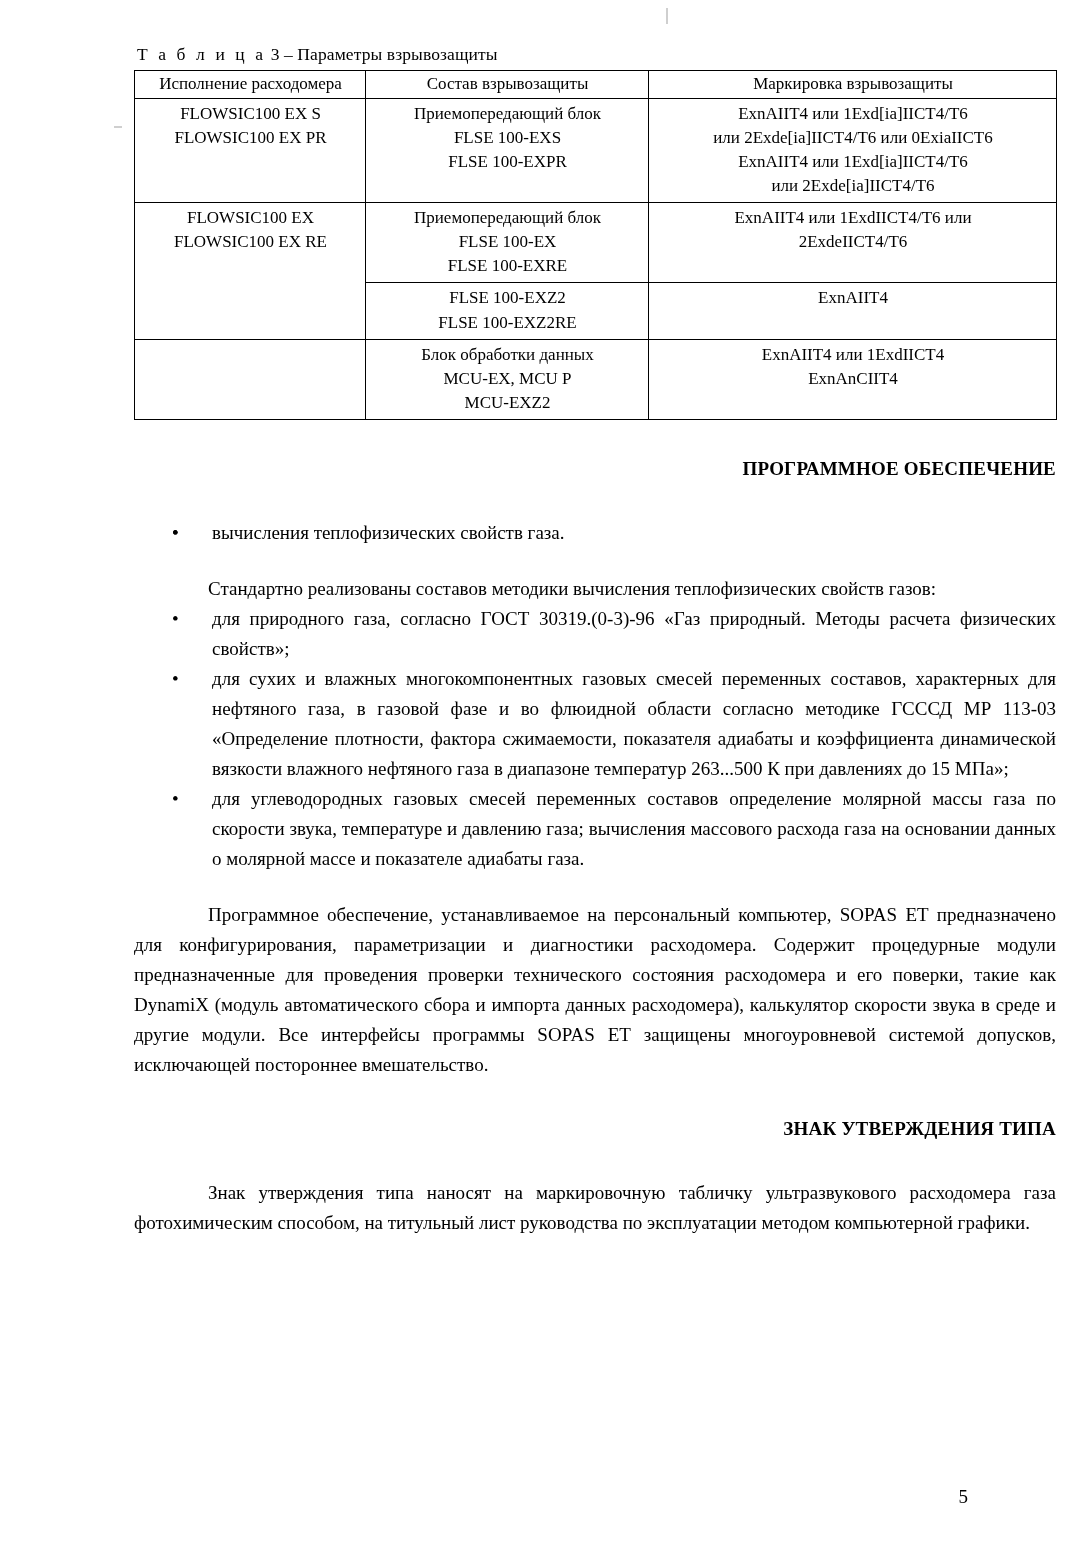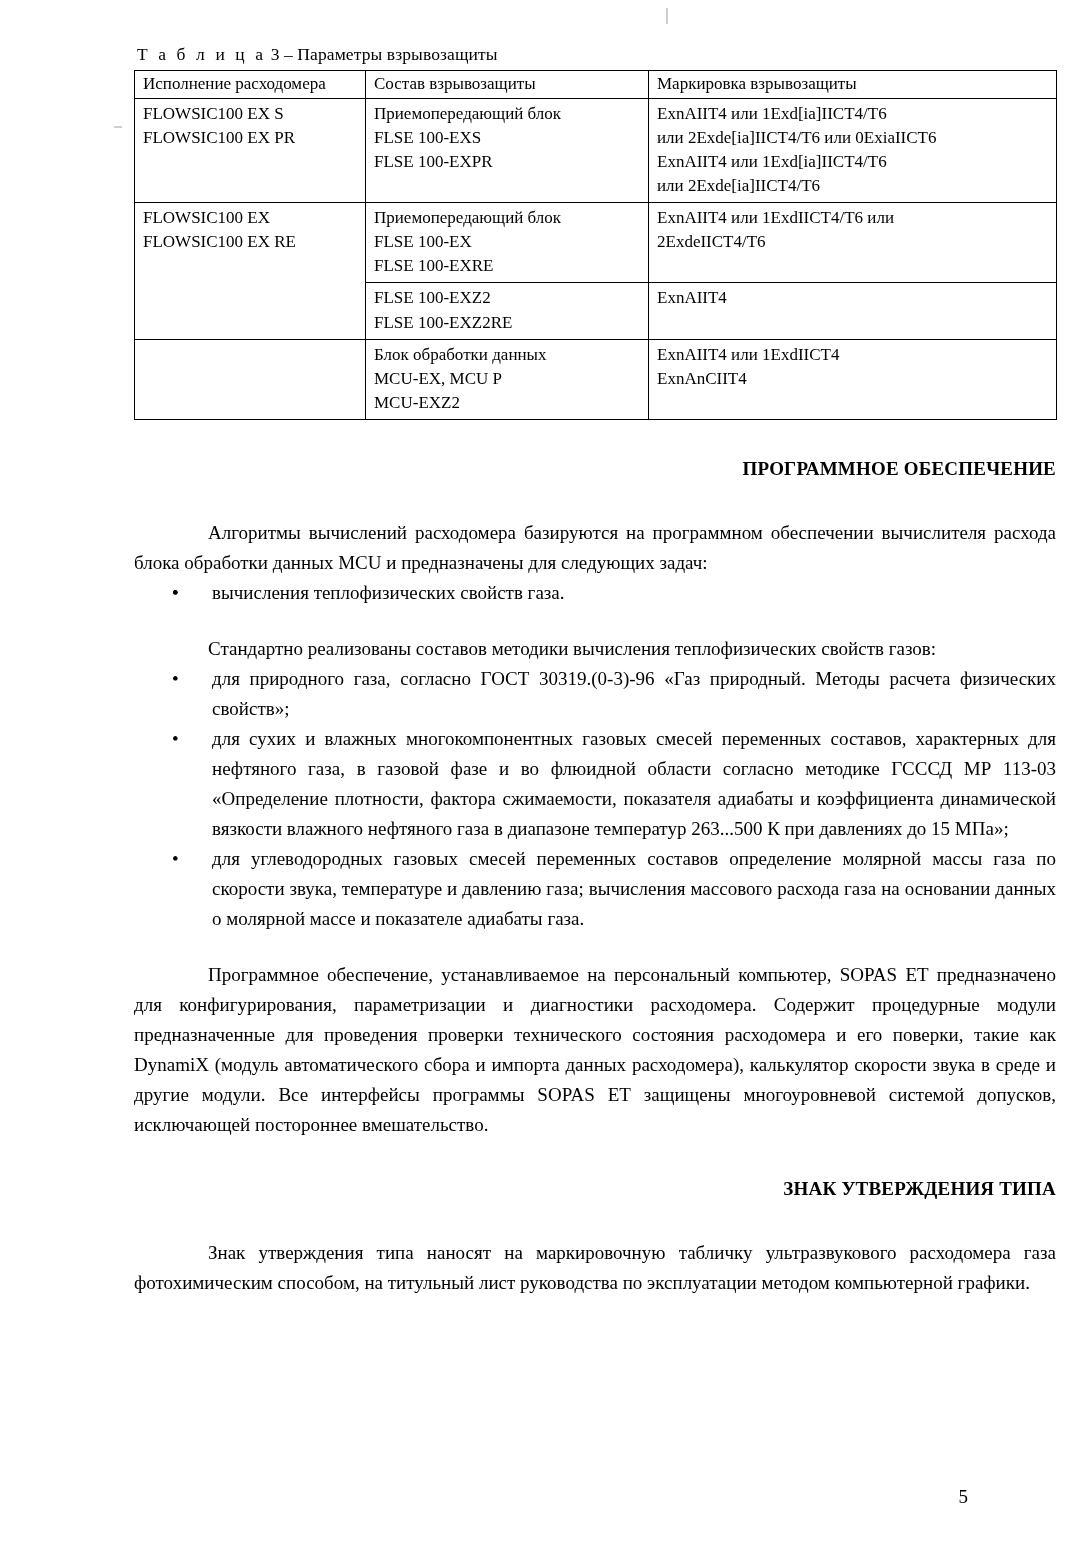--- a/index.html
+++ b/index.html
@@ -50,21 +50,21 @@
     width: 922px;
     table-layout: fixed;
     font-size: 17px;
   }
   table.param-table td,
   table.param-table th {
     border: 1.6px solid #000;
     vertical-align: top;
     padding: 3px 7px 4px 8px;
     font-weight: 400;
-    text-align: left;
+    text-align: center;
     line-height: 1.33;
   }
   table.param-table th {
     font-weight: 400;
     padding-top: 2px;
     padding-bottom: 2px;
   }
   .col-a { width: 231px; }
   .col-b { width: 283px; }
   .col-c { width: 408px; }
@@ -224,21 +224,20 @@
         </tr>
       </tbody>
     </table>
 
     <div class="gap-lg"></div>
 
     <h2 class="section-heading">ПРОГРАММНОЕ ОБЕСПЕЧЕНИЕ</h2>
 
     <div class="gap-lg"></div>
 
-    <p class="body-par">Алгоритмы вычислений расходомера базируются на программном обеспечении вычислителя расхода блока обработки данных MCU и предназначены для следующих задач:</p>
 
     <ul class="bullets">
       <li>
         <span class="bullet-dot">•</span>
       </li>
       <li>
         <span class="bullet-dot">•</span>
         <span>вычисления теплофизических свойств газа.</span>
       </li>
     </ul>

